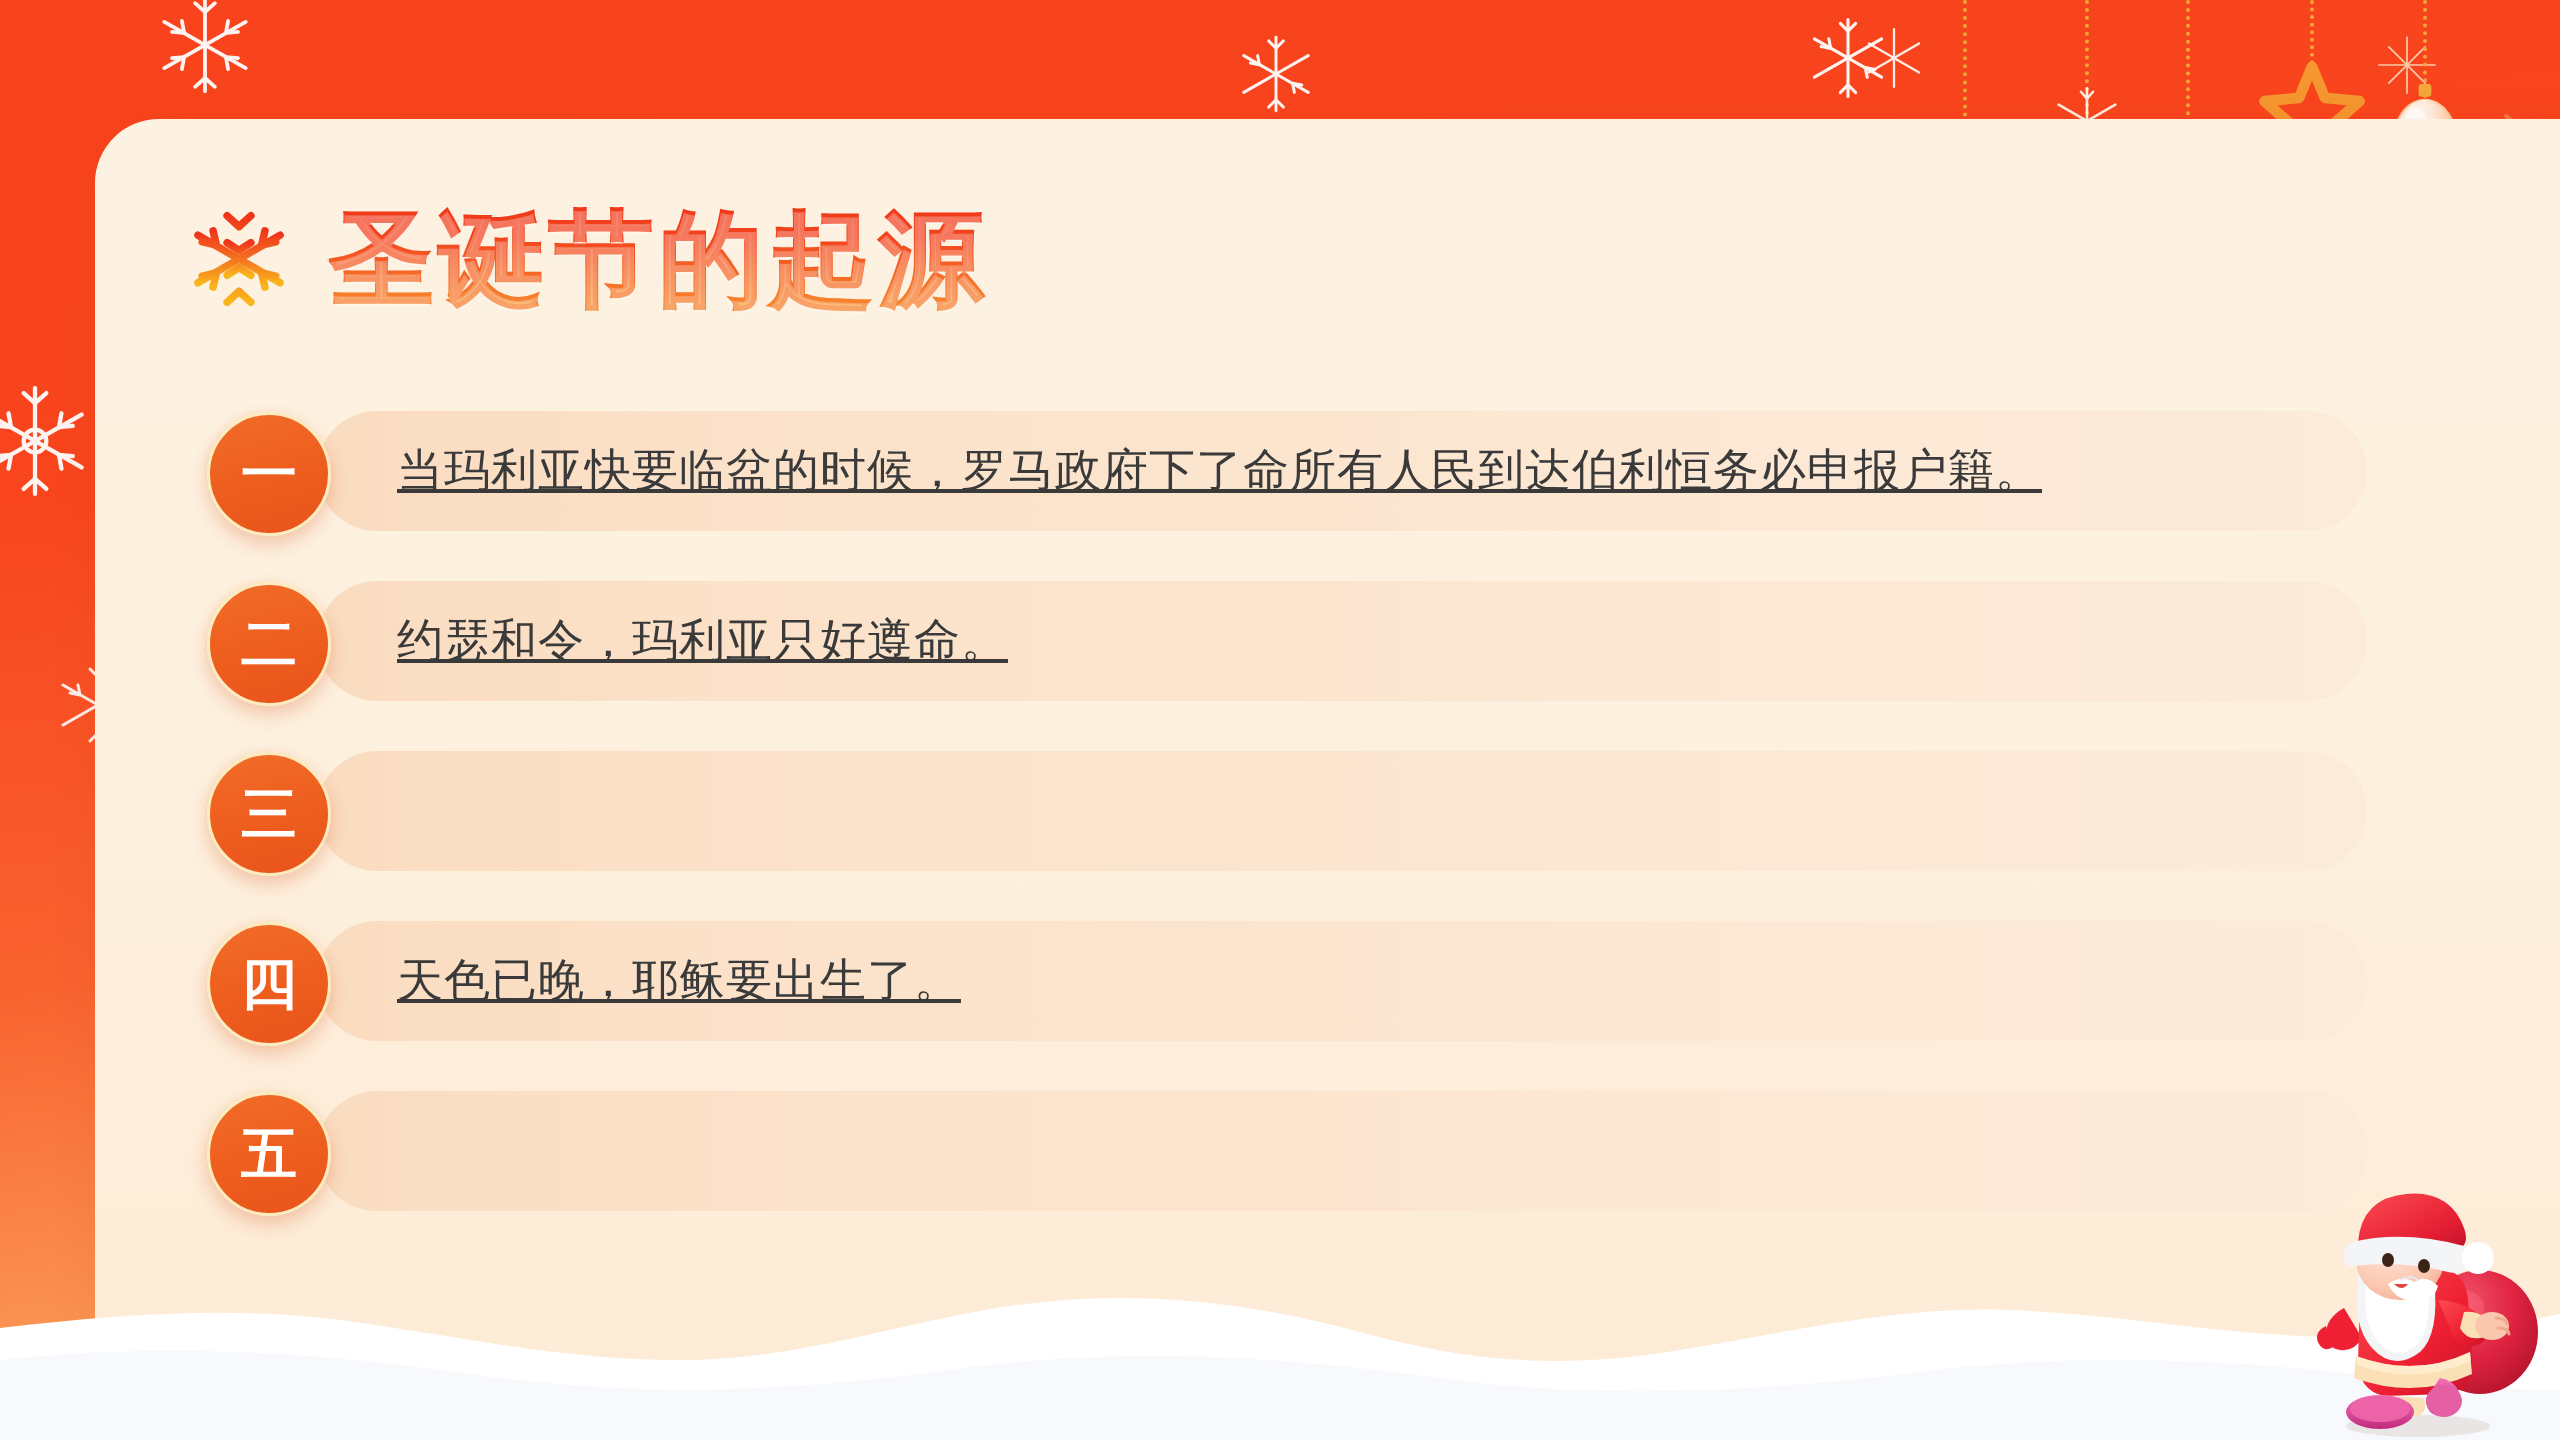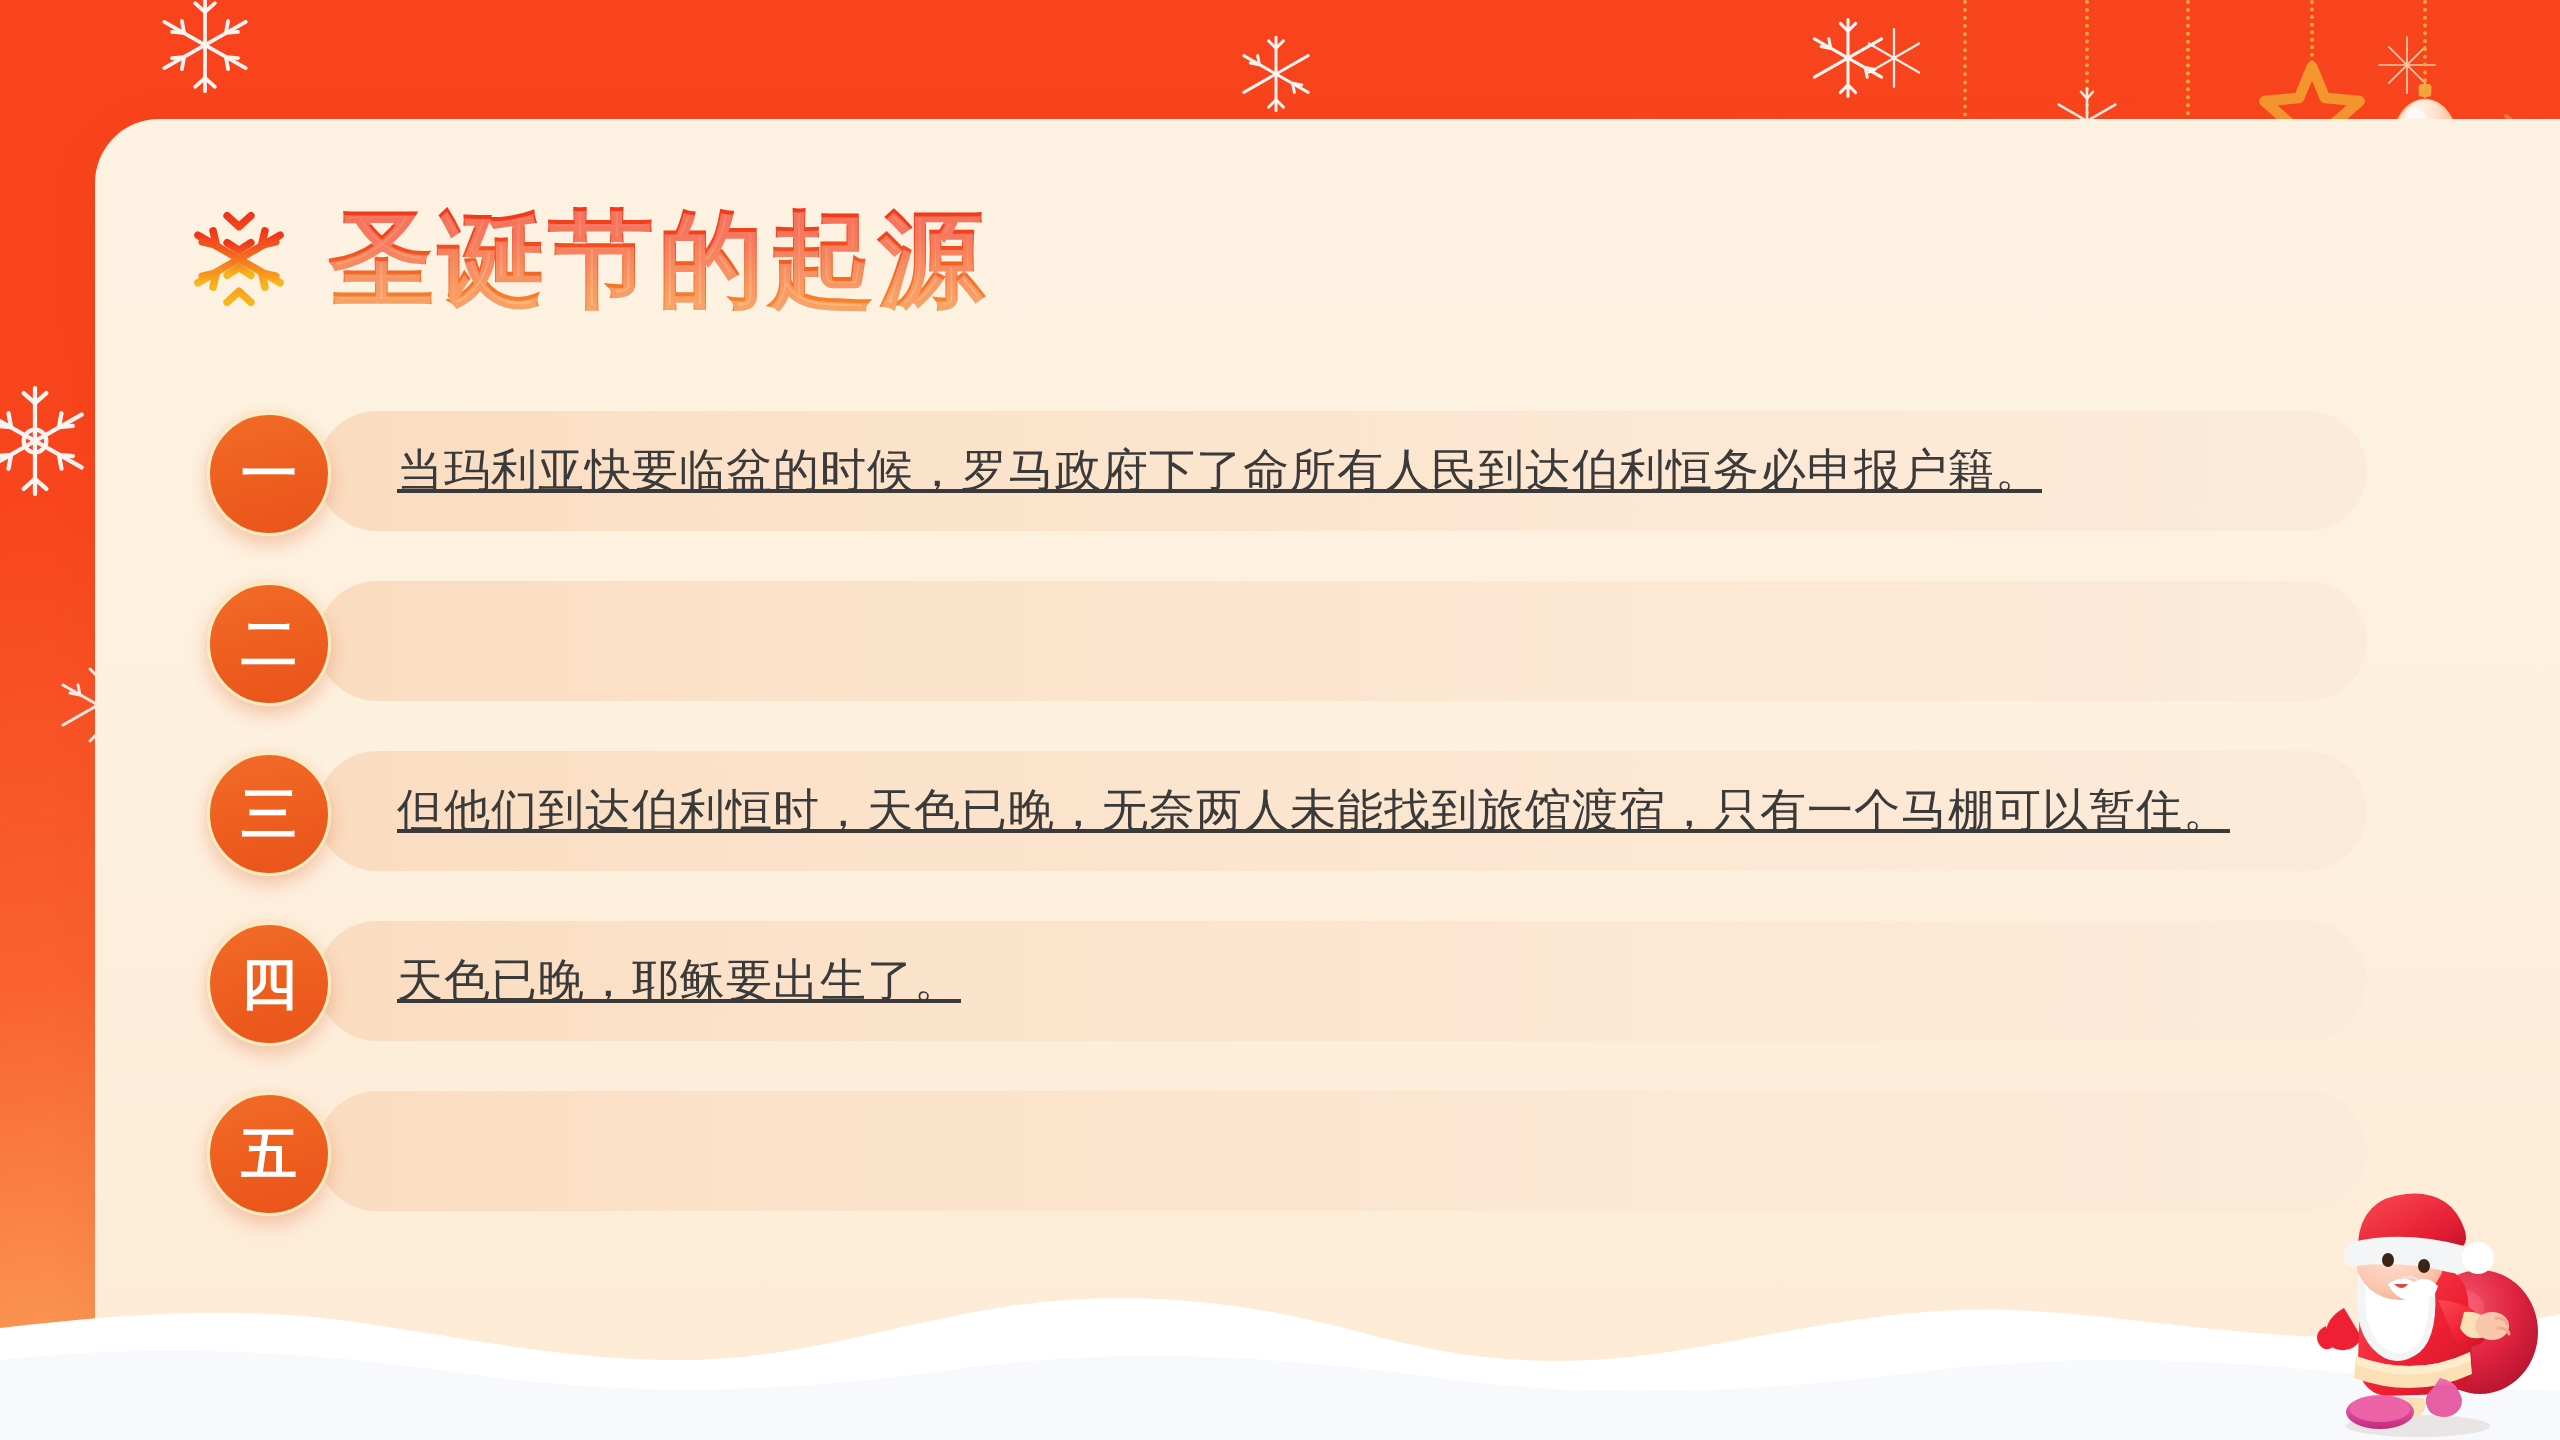--- a/index.html
+++ b/index.html
@@ -334,29 +334,29 @@
         </div>
         <div class="row-text">当玛利亚快要临盆的时候，罗马政府下了命所有人民到达伯利恒务必申报户籍。</div>
       </div>
 
       <div class="row">
         <div class="pill"></div>
         <div class="badge-wrap">
           <div class="badge-glow"></div>
           <div class="badge">二</div>
         </div>
+        <div class="row-text">约瑟和令，玛利亚只好遵命。</div>
       </div>
 
       <div class="row">
         <div class="pill"></div>
         <div class="badge-wrap">
           <div class="badge-glow"></div>
           <div class="badge">三</div>
         </div>
-        <div class="row-text">但他们到达伯利恒时，天色已晚，无奈两人未能找到旅馆渡宿，只有一个马棚可以暂住。</div>
       </div>
 
       <div class="row">
         <div class="pill"></div>
         <div class="badge-wrap">
           <div class="badge-glow"></div>
           <div class="badge">四</div>
         </div>
         <div class="row-text">天色已晚，耶稣要出生了。</div>
       </div>

